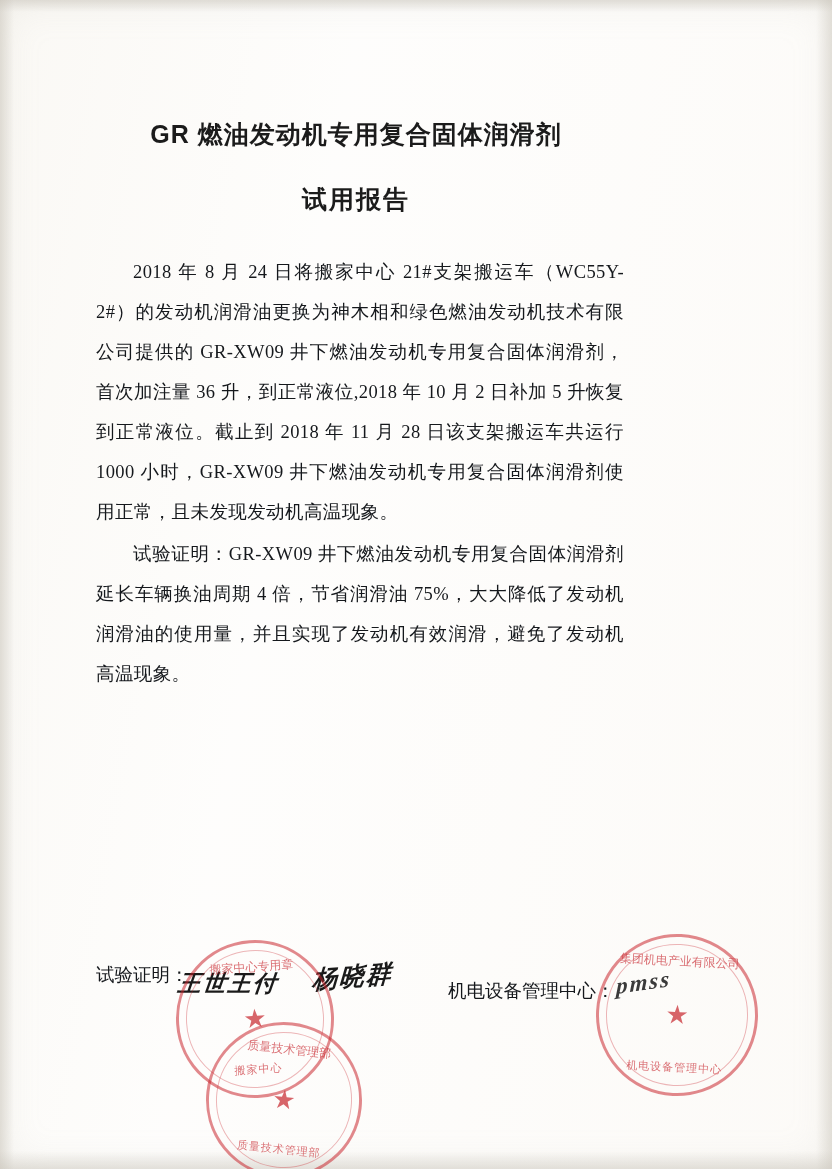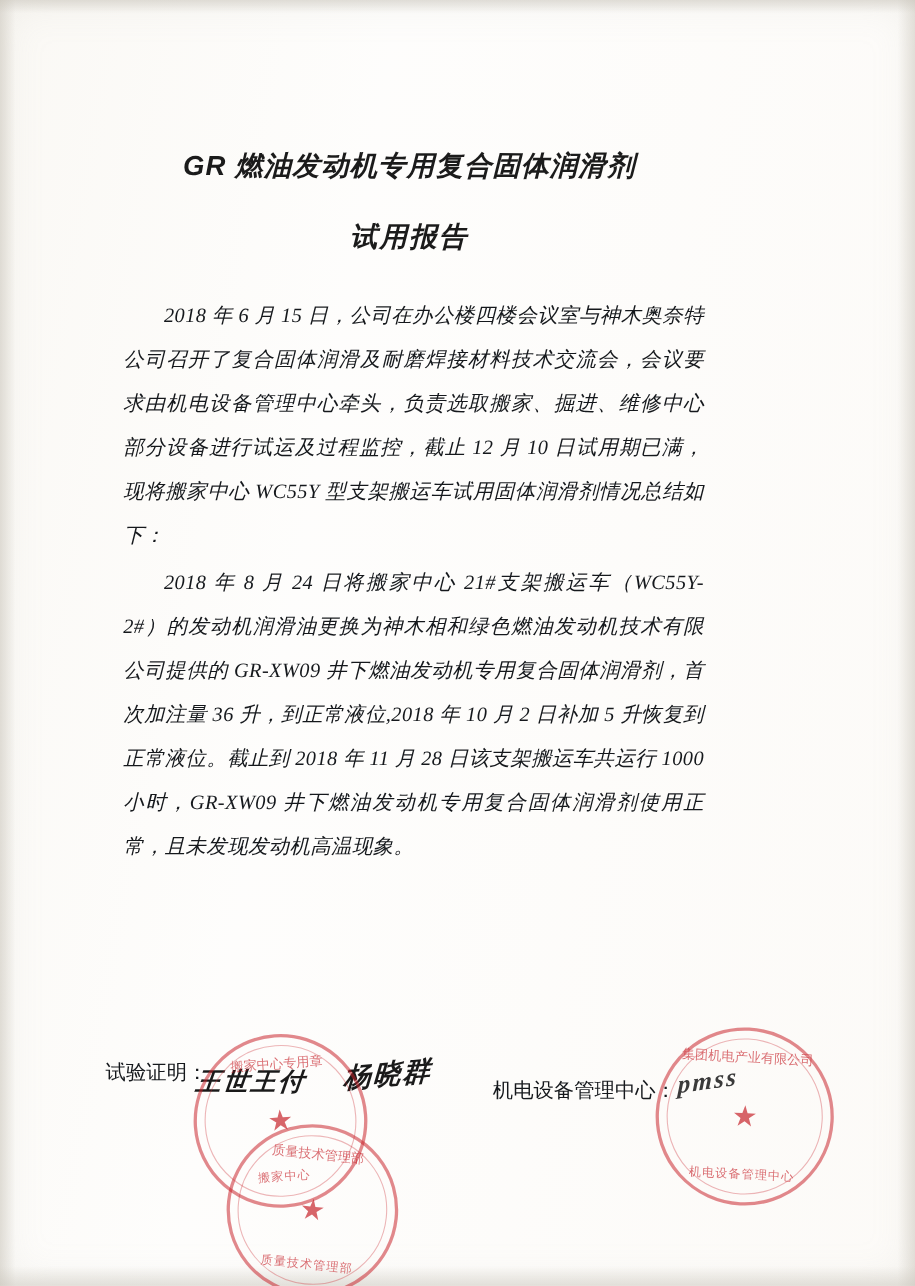--- a/index.html
+++ b/index.html
@@ -52,22 +52,21 @@
     position: absolute;
     left: 0; bottom: 0;
     width: 832px; height: 18px;
     background: linear-gradient(to top, rgba(200,195,185,0.45), rgba(255,255,255,0));
   }
 
   .doc-body {
     position: absolute;
     left: 0; top: 0;
     width: 712px;
-    padding: 16px;
-    font-style: italic;
+    padding: 0;
   }
 
   .title-block {
     text-align: center;
     margin-top: 118px;
   }
   .doc-title {
     font-family: "Liberation Sans", sans-serif;
     font-weight: bold;
     font-size: 25px;
@@ -240,22 +239,22 @@
   <div class="paper-edge-bottom"></div>
 
   <div class="doc-body">
 
     <div class="title-block">
       <div class="doc-title">GR 燃油发动机专用复合固体润滑剂</div>
       <div class="doc-subtitle">试用报告</div>
     </div>
 
     <div class="content">
-      <p class="para">2018 年 6 月 15 日，公司在办公楼四楼会议室与神木奥奈特公司召开了复合固体润滑及耐磨焊接材料技术交流会，会议要求由机电设备管理中心牵头，负责选取搬家、掘进、维修中心部分设备进行试运及过程监控，截止 12 月 10 日试用期已满，现将搬家中心 WC55Y 型支架搬运车试用固体润滑剂情况总结如下：</p>
       <p class="para">2018 年 8 月 24 日将搬家中心 21#支架搬运车（WC55Y-2#）的发动机润滑油更换为神木相和绿色燃油发动机技术有限公司提供的 GR-XW09 井下燃油发动机专用复合固体润滑剂，首次加注量 36 升，到正常液位,2018 年 10 月 2 日补加 5 升恢复到正常液位。截止到 2018 年 11 月 28 日该支架搬运车共运行 1000 小时，GR-XW09 井下燃油发动机专用复合固体润滑剂使用正常，且未发现发动机高温现象。</p>
+      <p class="para">试验证明：GR-XW09 井下燃油发动机专用复合固体润滑剂延长车辆换油周期 4 倍，节省润滑油 75%，大大降低了发动机润滑油的使用量，并且实现了发动机有效润滑，避免了发动机高温现象。</p>
     </div>
   </div>
 
   <div class="sig-area">
     <div class="sig-row">
       <span class="sig-label">试验证明：</span>
       <span class="hand hand-a">王世王付</span>
       <span class="hand hand-b">杨晓群</span>
       <span class="sig-label sig-label-2">机电设备管理中心：</span>
       <span class="hand hand-c">pmss</span>

